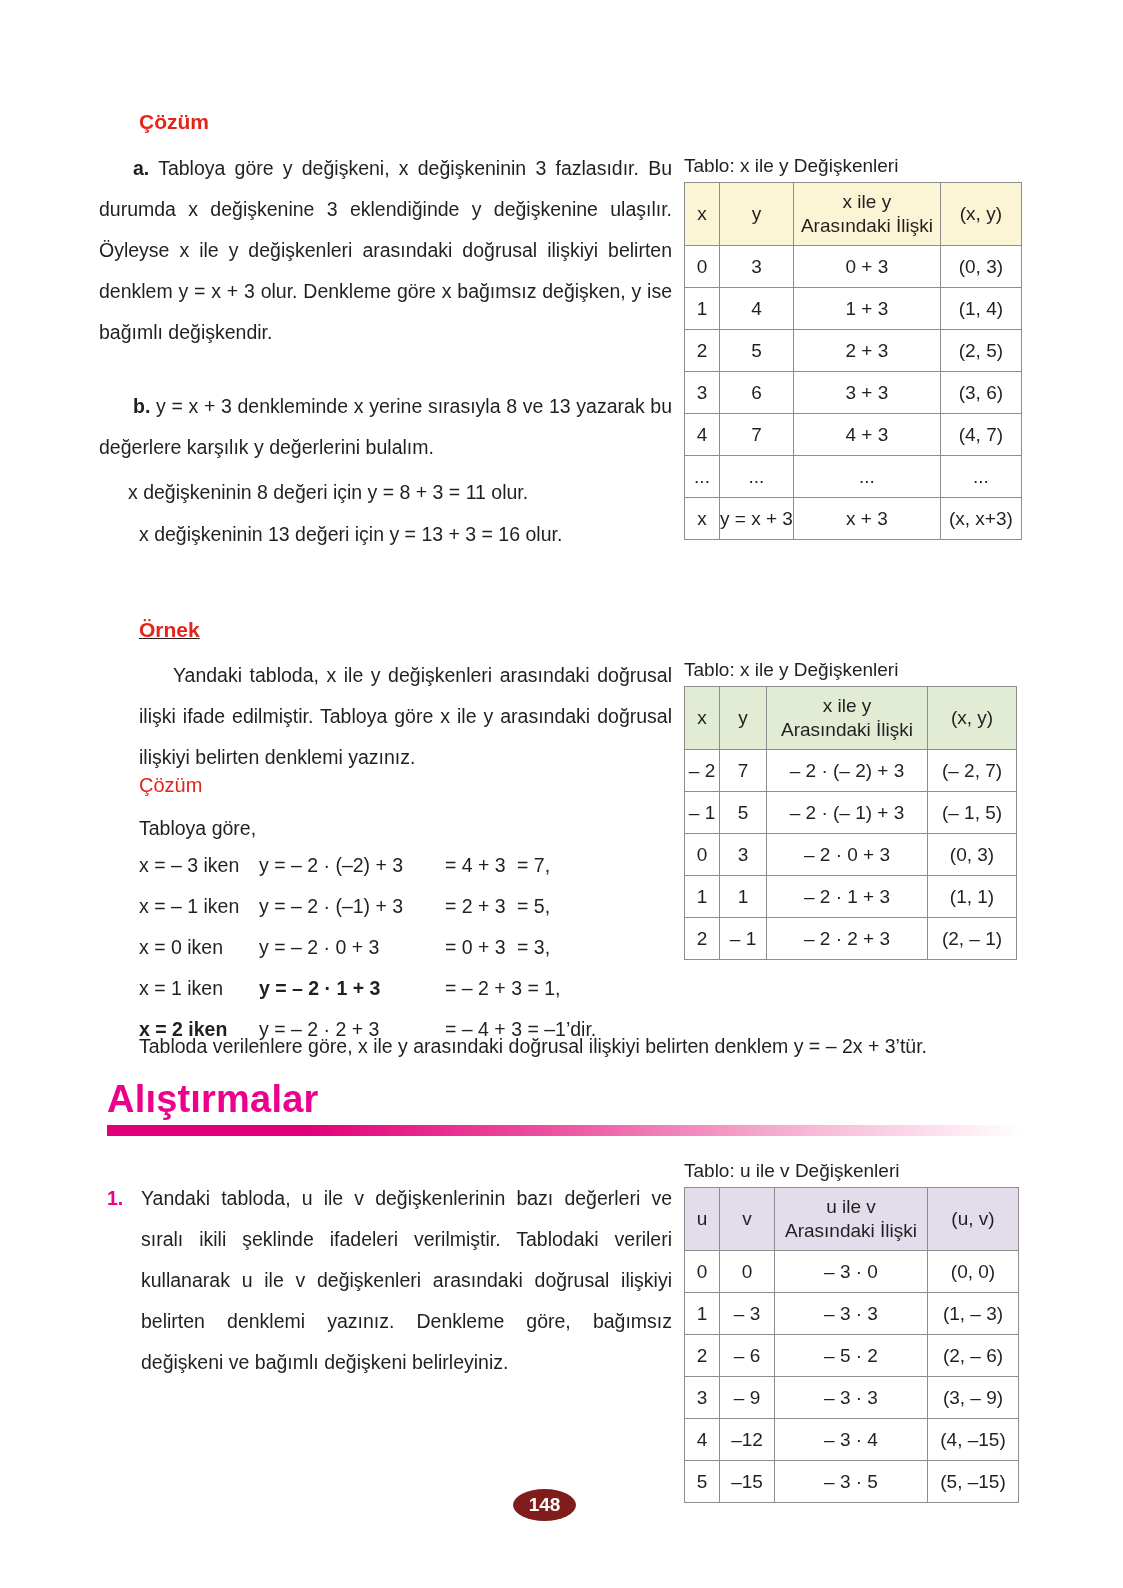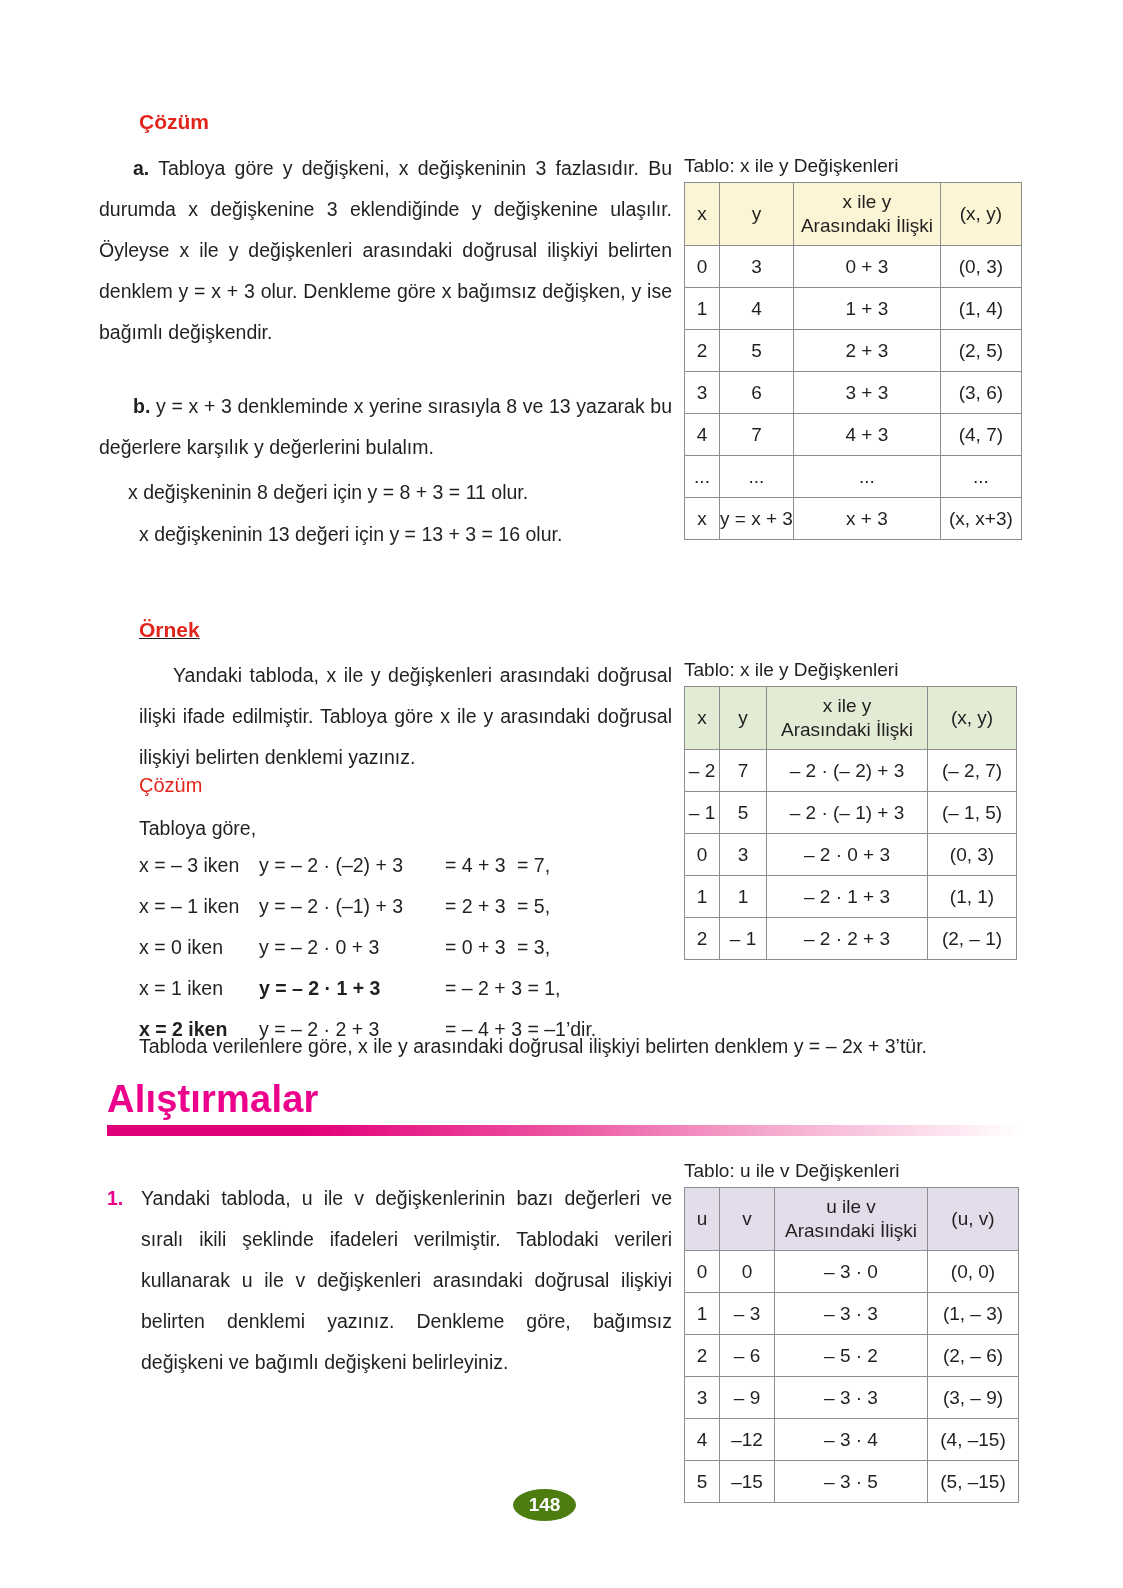--- a/index.html
+++ b/index.html
@@ -100,21 +100,21 @@
   }
 
   
   .page-badge {
     position: absolute;
     left: 513px;
     top: 1489px;
     width: 63px;
     height: 32px;
     border-radius: 50%;
-    background: #4d7c0f;
+    background: #7f1d1d;
     color: #ffffff;
     font-size: 19px;
     font-weight: bold;
     display: flex;
     align-items: center;
     justify-content: center;
   }
 
   
   .abs { position: absolute; }

